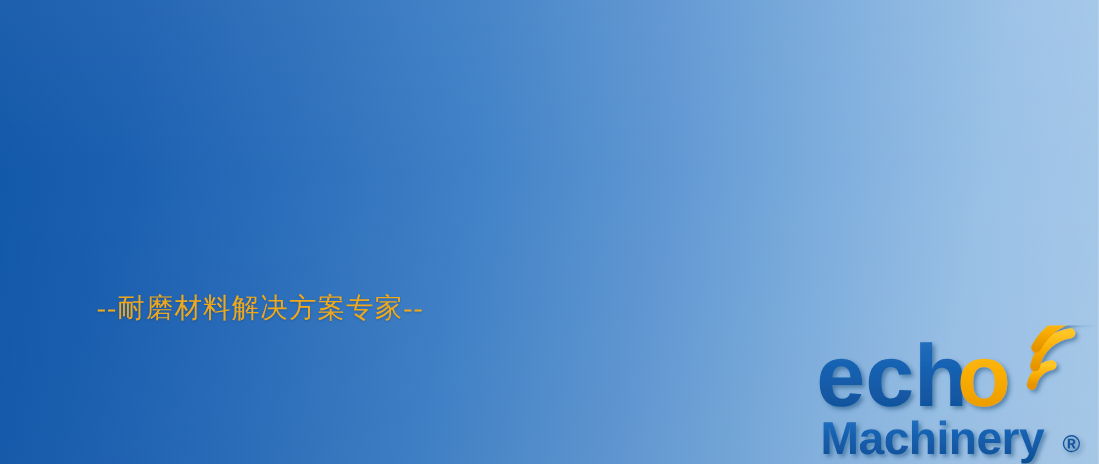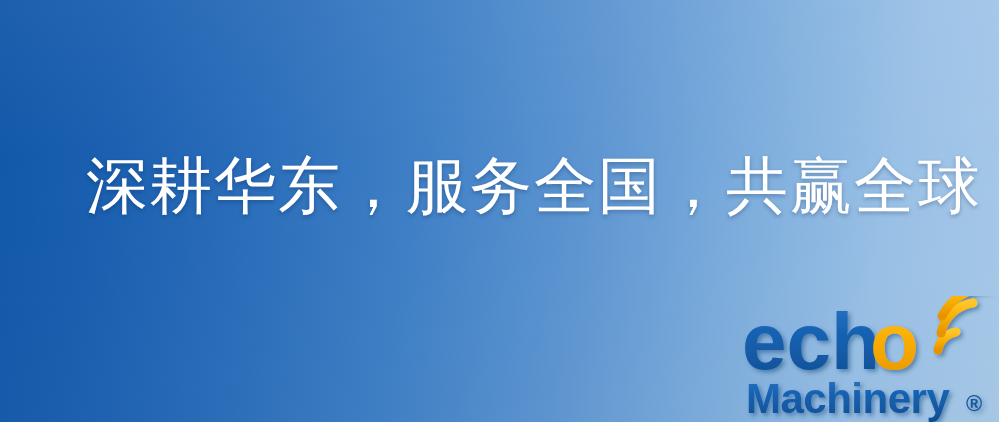--- a/index.html
+++ b/index.html
@@ -83,22 +83,22 @@
     z-index: 4;
     text-decoration: underline;
   }
   .logo svg { display: block; width: 100%; height: 100%; }
 </style>
 </head>
 <body>
 
 <div id="banner">
 
-  <h1 class="headline">深耕华东，服务全国，共赢全球</h1>
 
+  <p class="subtitle">--耐磨材料解决方案专家--</p>
 
   <div class="logo">
     <svg viewBox="0 0 257 126" xmlns="http://www.w3.org/2000/svg" aria-hidden="true">
       <defs>
         <filter id="lgshadow" x="-30%" y="-30%" width="180%" height="180%">
           <feDropShadow dx="2.5" dy="2.5" stdDeviation="2" flood-color="#0b3a6b" flood-opacity="0.45"></feDropShadow>
         </filter>
         <linearGradient id="blueFace" x1="0" y1="0" x2="0" y2="1">
           <stop offset="0%" stop-color="#2a74c4"></stop>
           <stop offset="45%" stop-color="#1560b0"></stop>

